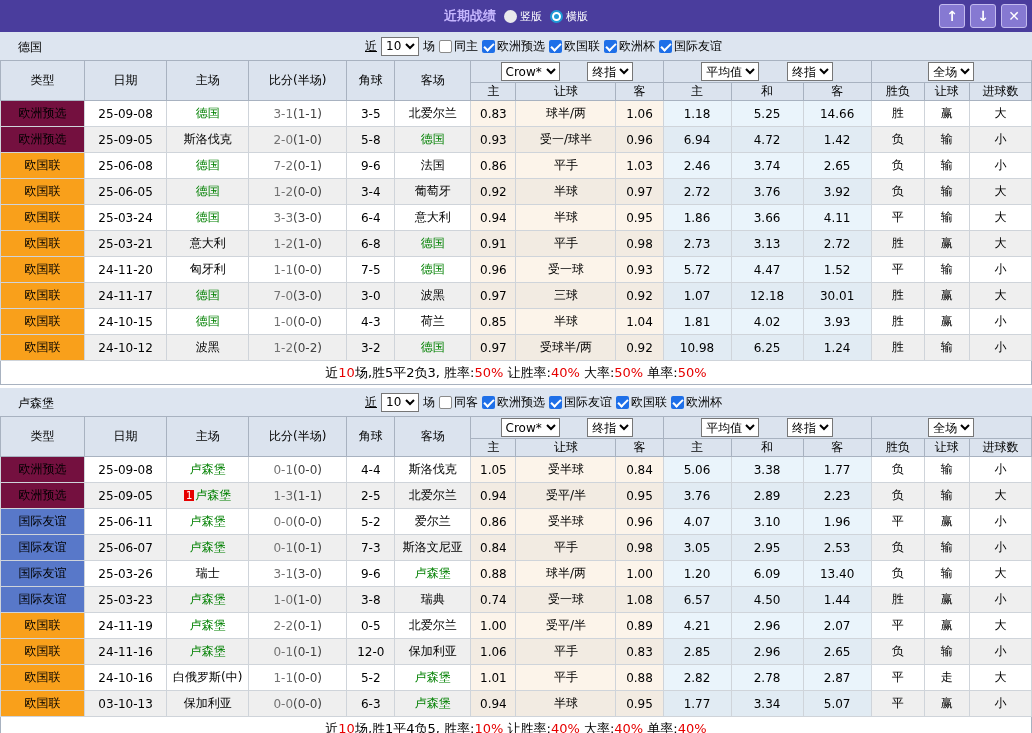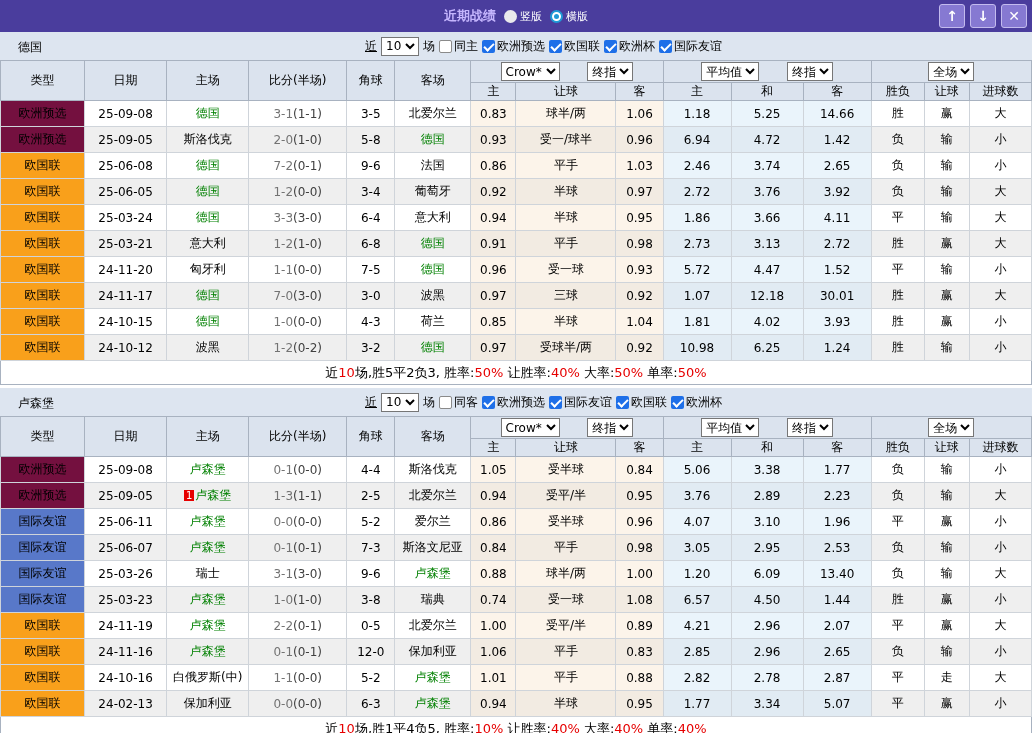--- a/index.html
+++ b/index.html
@@ -579,21 +579,21 @@
             <td class="tint-cream">0.88</td>
             <td class="tint-blue">2.82</td>
             <td class="tint-blue">2.78</td>
             <td class="tint-blue">2.87</td>
             <td class="c-res col-green">平</td>
             <td class="c-res col-green">走</td>
             <td class="c-res col-red">大</td>
           </tr>
           <tr>
             <td class="c-league lg-o">欧国联</td>
-            <td>24-02-13</td>
+            <td>03-10-13</td>
             <td><span>保加利亚</span></td>
             <td><span class="sc">0-0</span><span class="half">(0-0)</span></td>
             <td>6-3</td>
             <td><span class="self">卢森堡</span></td>
             <td class="tint-cream">0.94</td>
             <td class="tint-cream">半球</td>
             <td class="tint-cream">0.95</td>
             <td class="tint-blue">1.77</td>
             <td class="tint-blue">3.34</td>
             <td class="tint-blue">5.07</td>

